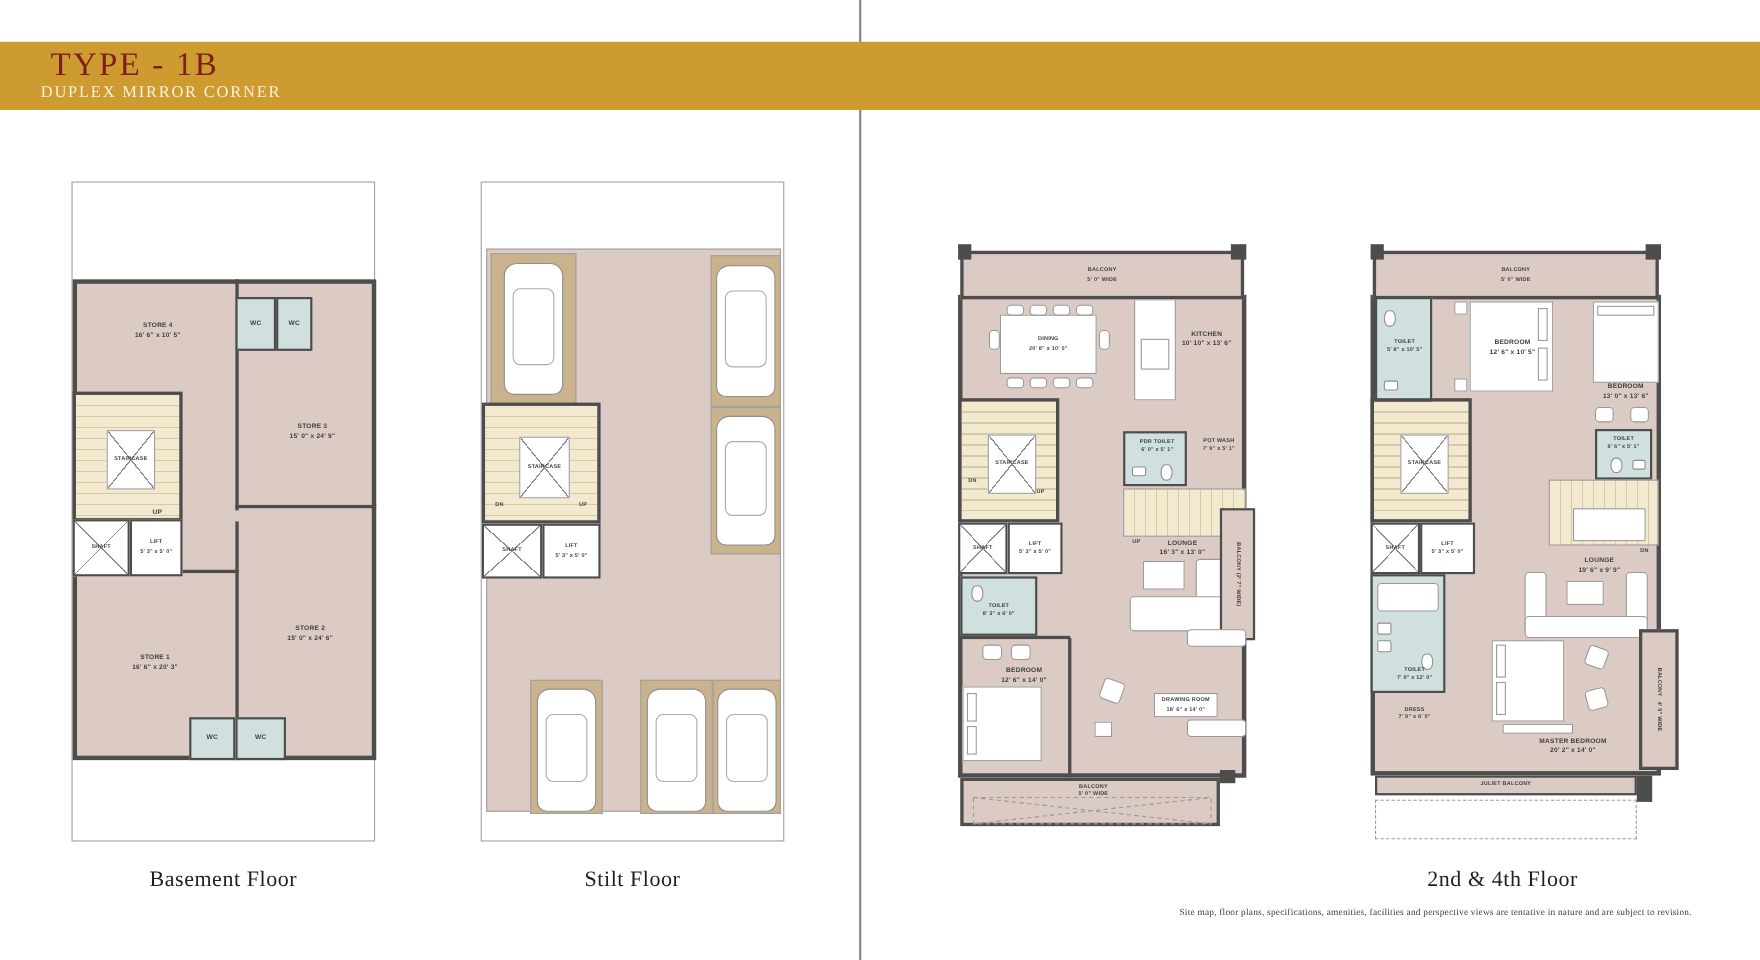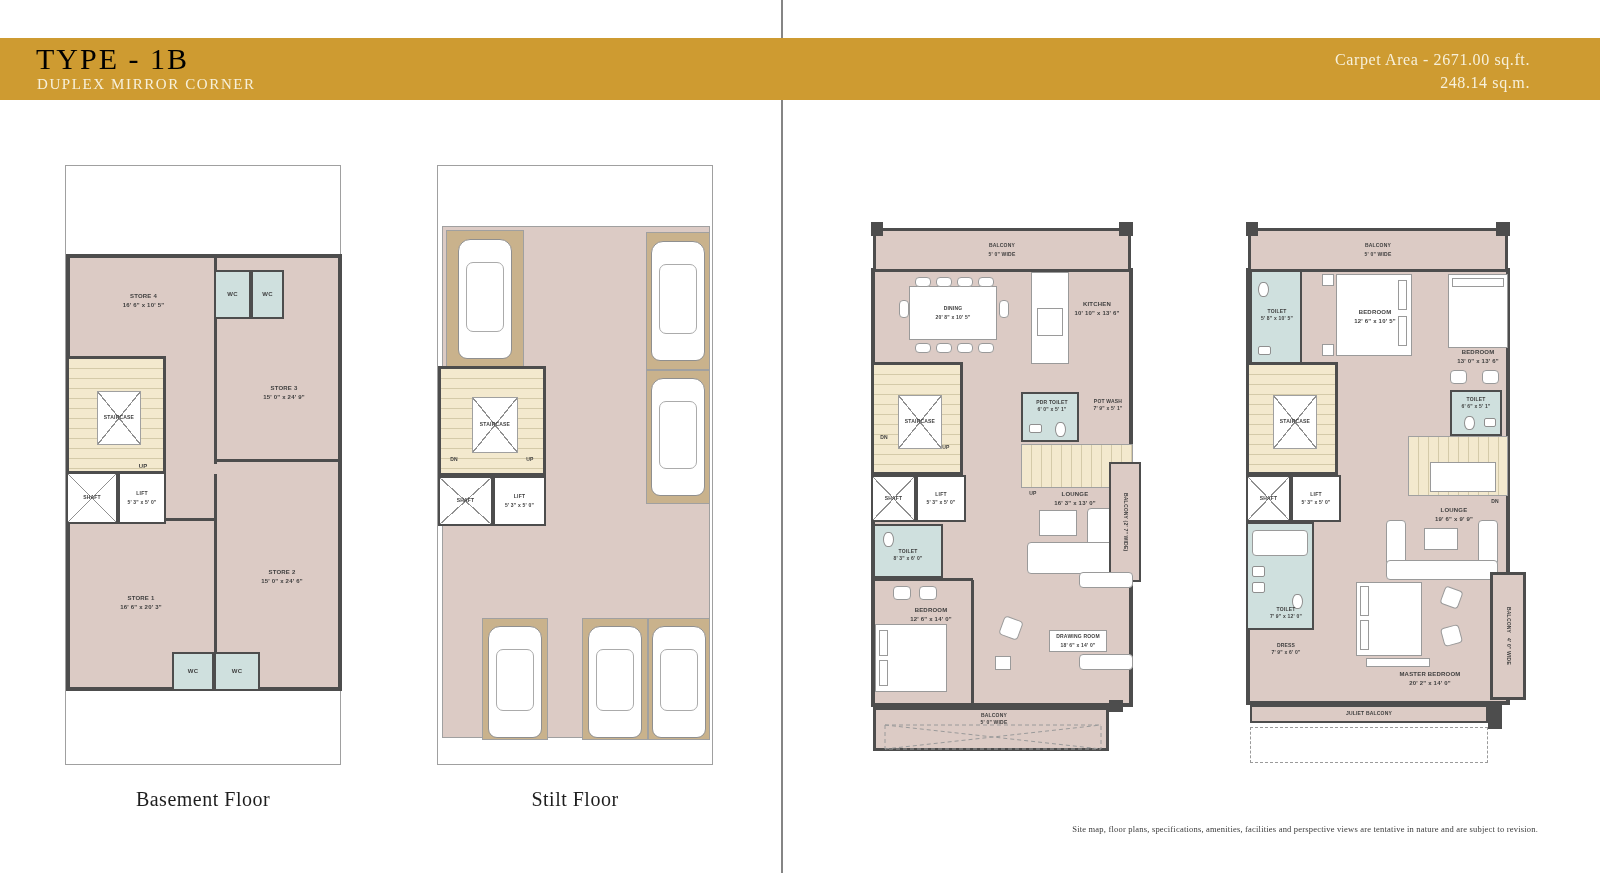--- a/index.html
+++ b/index.html
@@ -24,42 +24,38 @@
   .vert{writing-mode:vertical-rl}
   
   .fur{position:absolute;background:#fff;border:1px solid #9a9a9a;box-sizing:border-box}
   .rnd{border-radius:4px}
   .car{position:absolute;background:#fff;border:1.5px solid #8f8f8f;border-radius:12px 12px 9px 9px;box-sizing:border-box}
   .car::before{content:"";position:absolute;left:7px;right:7px;top:22px;bottom:26px;border:1.5px solid #ababab;border-radius:7px}
   .pot{position:absolute;background:#fff;border:1px solid #8f8f8f;border-radius:45%/55%;box-sizing:border-box}
   .sink{position:absolute;background:#fff;border:1px solid #8f8f8f;border-radius:2px;box-sizing:border-box}
   
   .goldbar{position:absolute;left:0;top:38px;width:1600px;height:62px;background:#ce9b31}
-  .h-title{position:absolute;left:36px;top:42px;font:30px "Liberation Serif",serif;color:#000000;letter-spacing:2px}
+  .h-title{position:absolute;left:46px;top:42px;font:30px "Liberation Serif",serif;color:#7f1d1d;letter-spacing:2px}
   .h-sub{position:absolute;left:37px;top:76px;font:15px "Liberation Serif",serif;color:#f7f0da;letter-spacing:1.6px}
   .h-area{position:absolute;right:70px;top:48px;font:16px "Liberation Serif",serif;color:#f7f0da;text-align:right;line-height:1.45;letter-spacing:.6px}
   .caption{position:absolute;font:20px "Liberation Serif",serif;color:#1e1e1e;text-align:center;letter-spacing:.5px}
   .disclaimer{position:absolute;right:62px;top:824px;font:8.5px "Liberation Serif",serif;color:#3a3a3a;letter-spacing:.2px}
   .divider{position:absolute;left:781px;top:0;width:2px;height:873px;background:#858585}
   .dashed{border:1px dashed #9a9a9a}
 </style>
 </head>
 <body>
 
 <div id="canvas">
 
   <div class="divider"></div>
 
   <div class="goldbar"></div>
   <div class="h-title">TYPE - 1B</div>
   <div class="h-sub">DUPLEX MIRROR CORNER</div>
-  <div class="h-area">
-    <div>Carpet Area - 2671.00 sq.ft.</div>
-    <div>248.14 sq.m.</div>
-  </div>
 
   <div class="abs tb" style="left:65px;top:165px;width:276px;height:600px">
     <div class="abs rose w4" style="left:0;top:88px;width:276px;height:437px"></div>
 
     <div class="abs pier" style="left:148px;top:88px;width:3px;height:210px"></div>
     <div class="abs pier" style="left:148px;top:308px;width:3px;height:217px"></div>
     <div class="abs pier" style="left:0;top:352px;width:151px;height:3px"></div>
     <div class="abs pier" style="left:148px;top:293px;width:128px;height:3px"></div>
 
     <div class="abs blue w2" style="left:148px;top:104px;width:37px;height:49px">
@@ -413,16 +409,17 @@
       <div class="cfull">
           <div class="lbl s">JULIET BALCONY</div>
         </div>
     </div>
     <div class="abs dashed" style="left:4px;top:505px;width:238px;height:36px"></div>
     <div class="abs pier" style="left:242px;top:483px;width:14px;height:24px"></div>
   </div>
 
   <div class="caption" style="left:437px;top:788px;width:276px">Stilt Floor</div>
   <div class="caption" style="left:65px;top:788px;width:276px">Basement Floor</div>
+  <div class="caption" style="left:1228px;top:788px;width:276px">2nd &amp; 4th Floor</div>
 
   <div class="disclaimer">Site map, floor plans, specifications, amenities, facilities and perspective views are tentative in nature and are subject to revision.</div>
 
 </div>
 
 </body></html>

